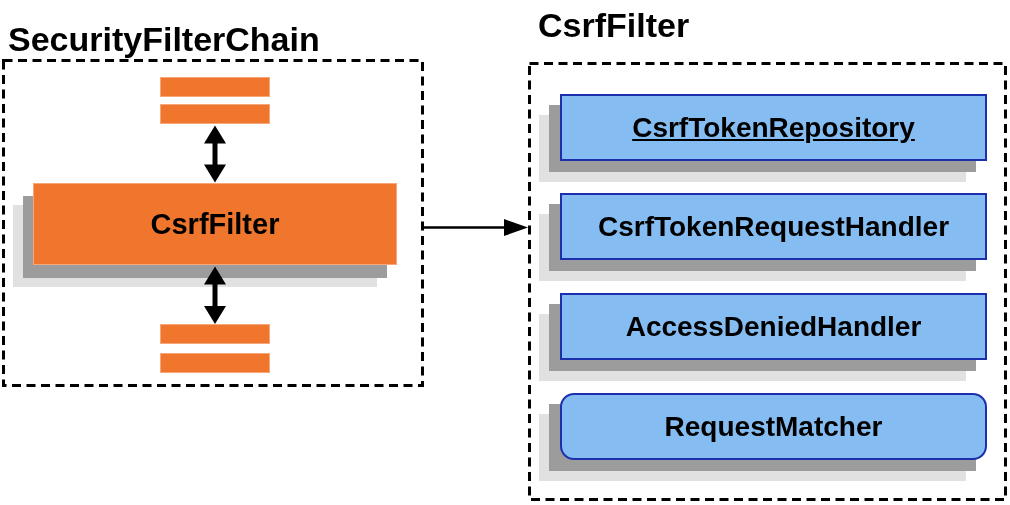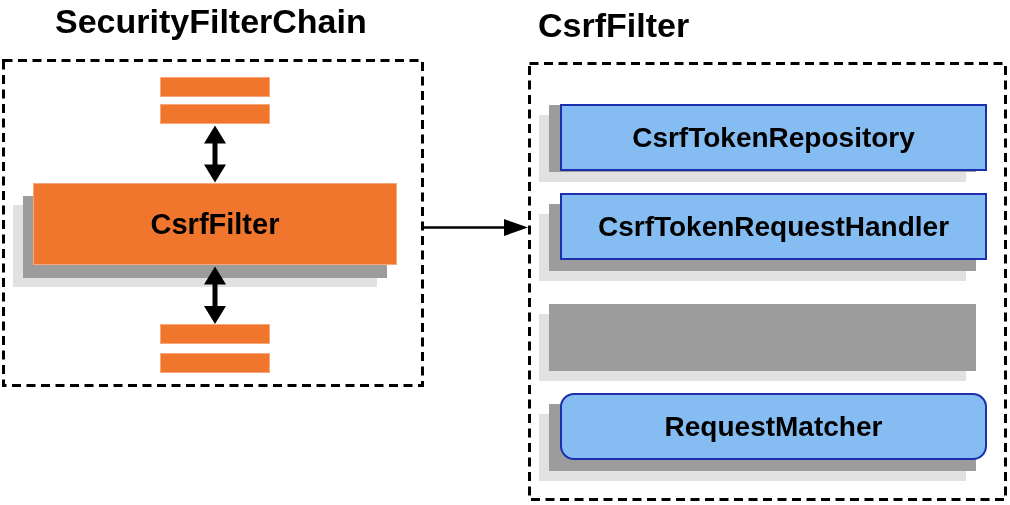--- a/index.html
+++ b/index.html
@@ -108,49 +108,52 @@
       <polygon points="215,266.5 226,284.5 204,284.5" fill="#000000"></polygon>
       <polygon points="215,324 226,306 204,306" fill="#000000"></polygon>
     </g>
 
     <g>
       <line x1="424" y1="227.5" x2="507" y2="227.5" stroke="#000000" stroke-width="2.5"></line>
       <polygon points="528,227.5 504,219 504,236" fill="#000000"></polygon>
     </g>
   </svg>
 
-  <h1 class="title" style="left:8px; top:2px;margin-left:47px;">SecurityFilterChain</h1>
+  <h1 class="title" style="left:8px; top:20px;">SecurityFilterChain</h1>
   <h1 class="title" style="left:538px; top:6px;">CsrfFilter</h1>
 
   <div class="bar" style="left:160px; top:77px;"></div>
   <div class="bar" style="left:160px; top:104px;"></div>
 
   <div class="shadow light" style="left:13px; top:205px; width:364px; height:82px;"></div>
   <div class="shadow dark" style="left:23px; top:196px; width:364px; height:82px;"></div>
   <div class="orange-box">
     <span class="label">CsrfFilter</span>
   </div>
 
   <div class="bar" style="left:160px; top:324px;"></div>
   <div class="bar" style="left:160px; top:353px;"></div>
 
   <div class="shadow light" style="left:539px; top:115px; width:427px; height:67px;"></div>
   <div class="shadow dark" style="left:549px; top:105px; width:427px; height:67px;"></div>
-  <div class="component" style="top:104px;">
+  <div class="component" style="top:94px;text-decoration:underline;">
     <span class="label">CsrfTokenRepository</span>
   </div>
 
   <div class="shadow light" style="left:539px; top:214px; width:427px; height:67px;"></div>
   <div class="shadow dark" style="left:549px; top:204px; width:427px; height:67px;"></div>
   <div class="component" style="top:193px;">
     <span class="label">CsrfTokenRequestHandler</span>
   </div>
 
   <div class="shadow light" style="left:539px; top:314px; width:427px; height:67px;"></div>
   <div class="shadow dark" style="left:549px; top:304px; width:427px; height:67px;"></div>
+  <div class="component" style="top:293px;">
+    <span class="label">AccessDeniedHandler</span>
+  </div>
 
   <div class="shadow light" style="left:539px; top:414px; width:427px; height:67px;"></div>
   <div class="shadow dark" style="left:549px; top:404px; width:427px; height:67px;"></div>
   <div class="component" style="top:393px;border-radius:14px;">
     <span class="label">RequestMatcher</span>
   </div>
 
 </div>
 
 </body></html>

